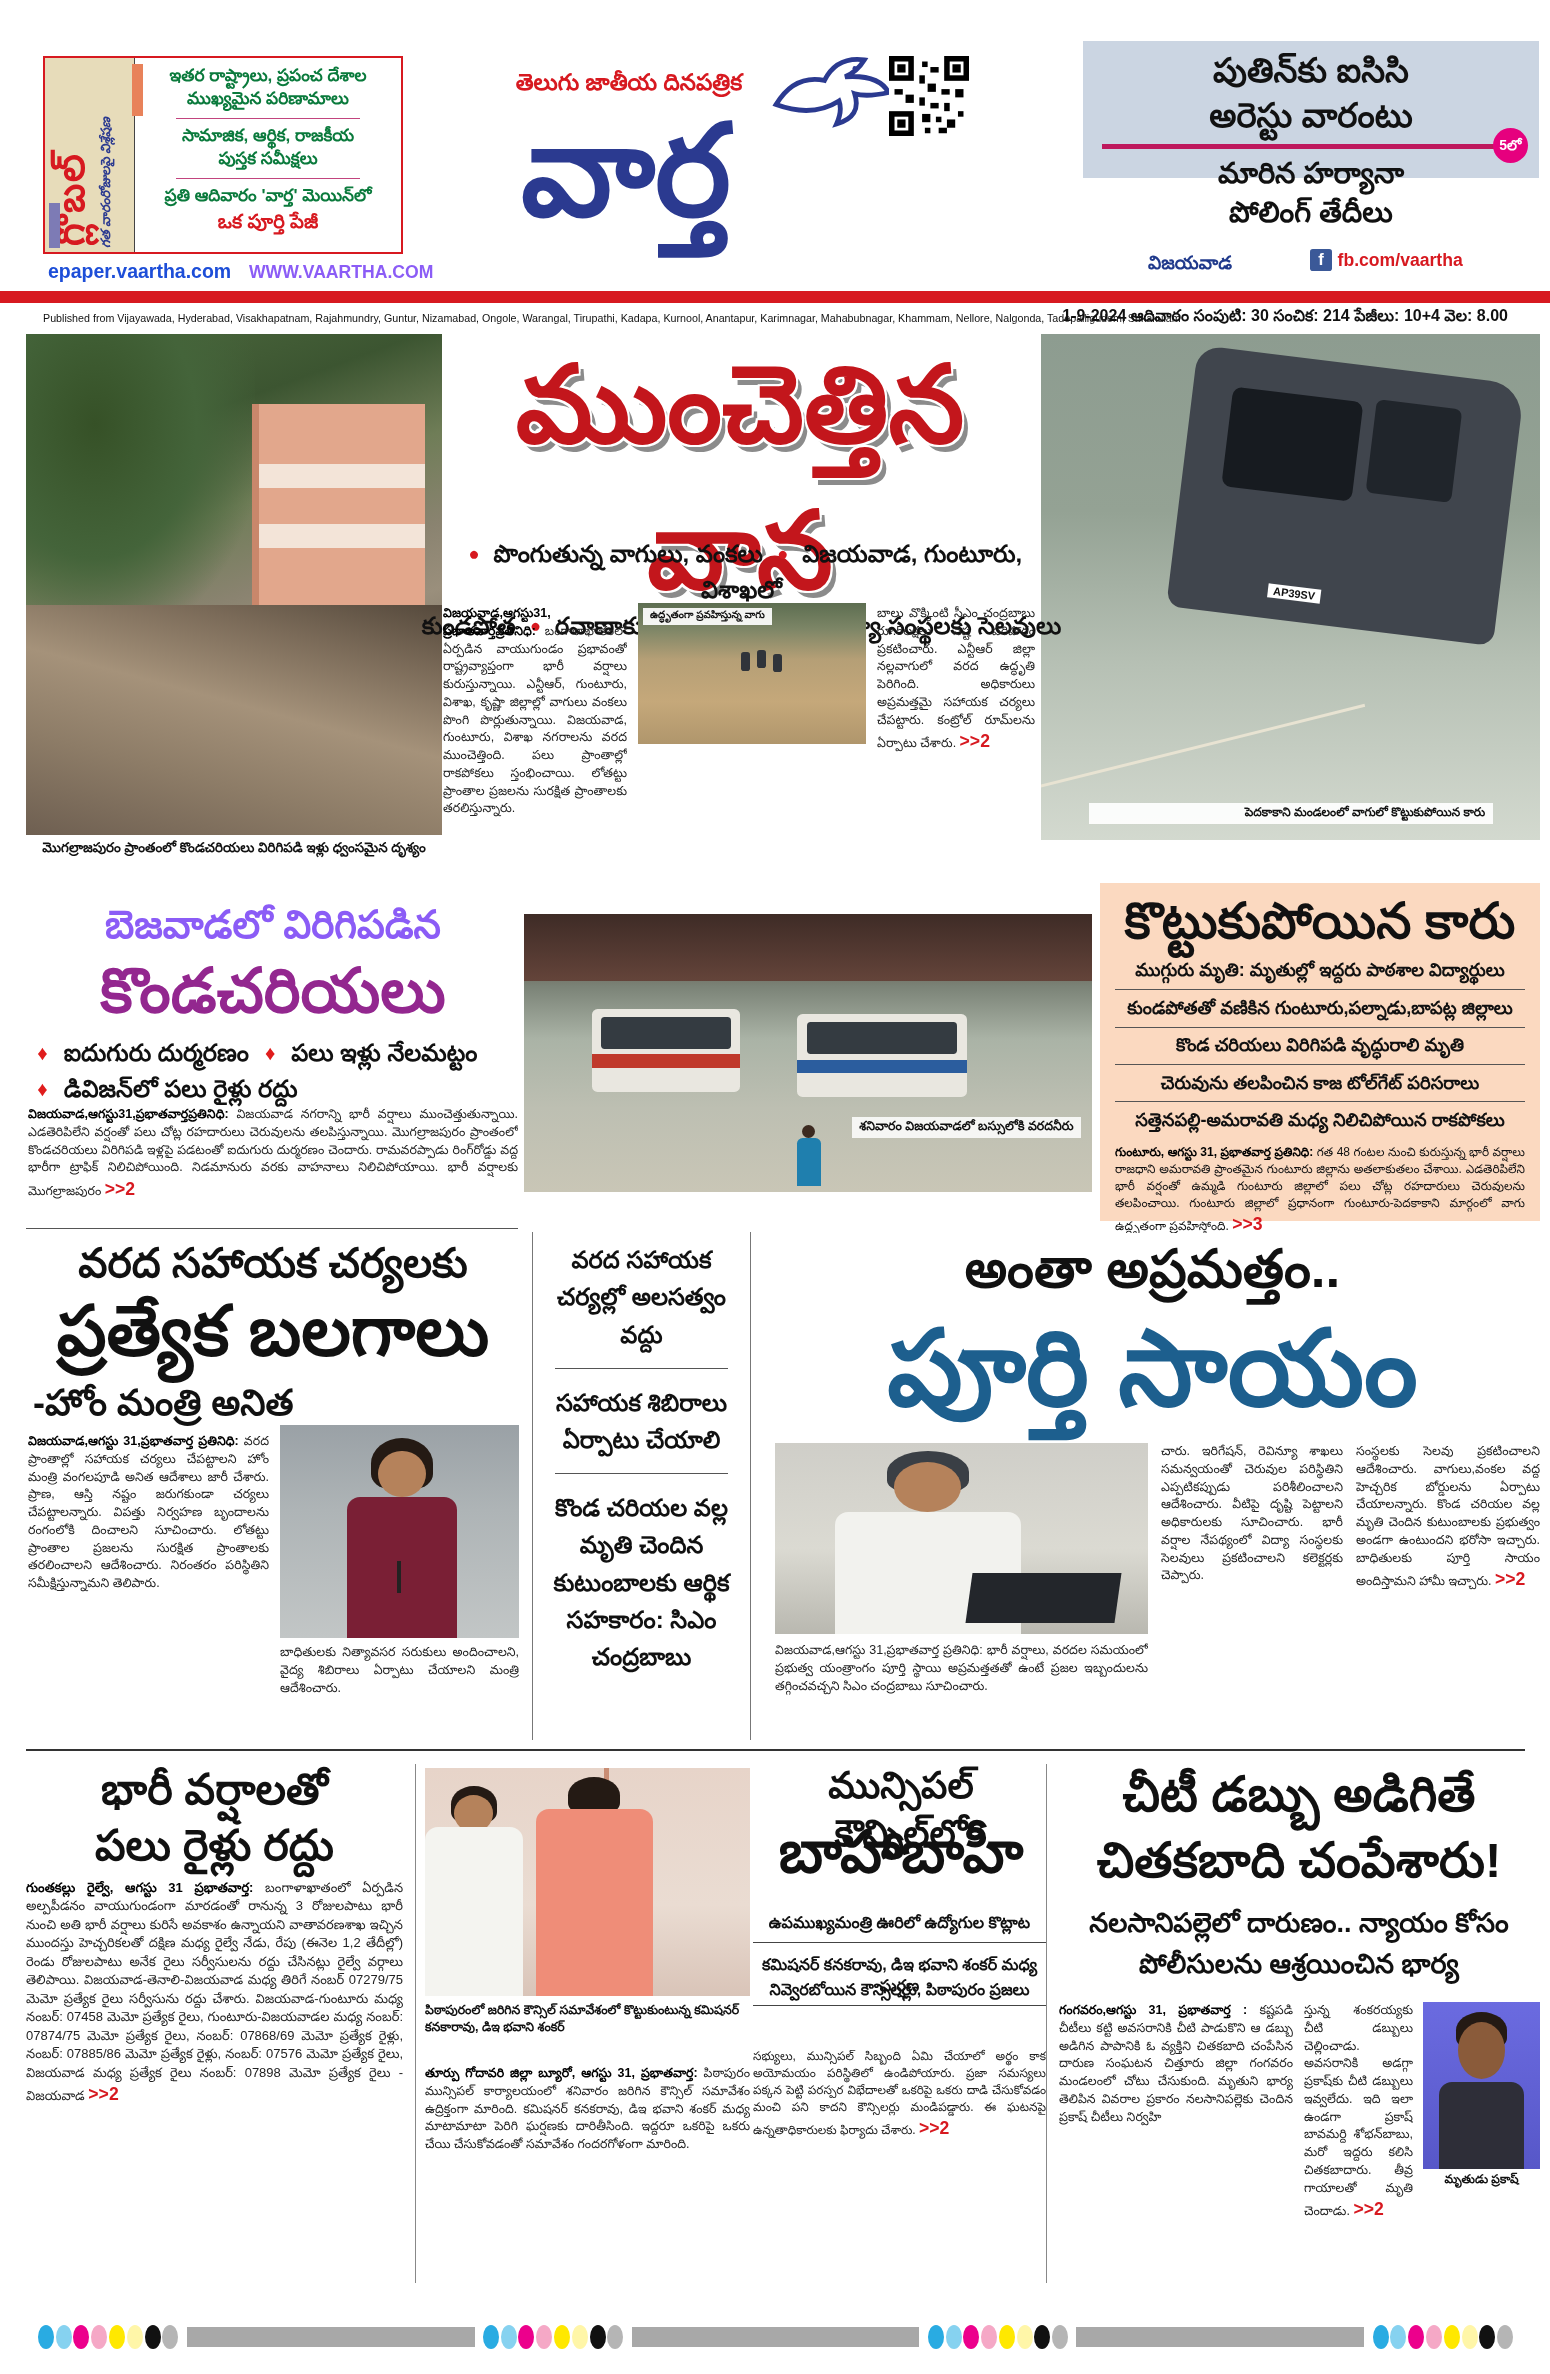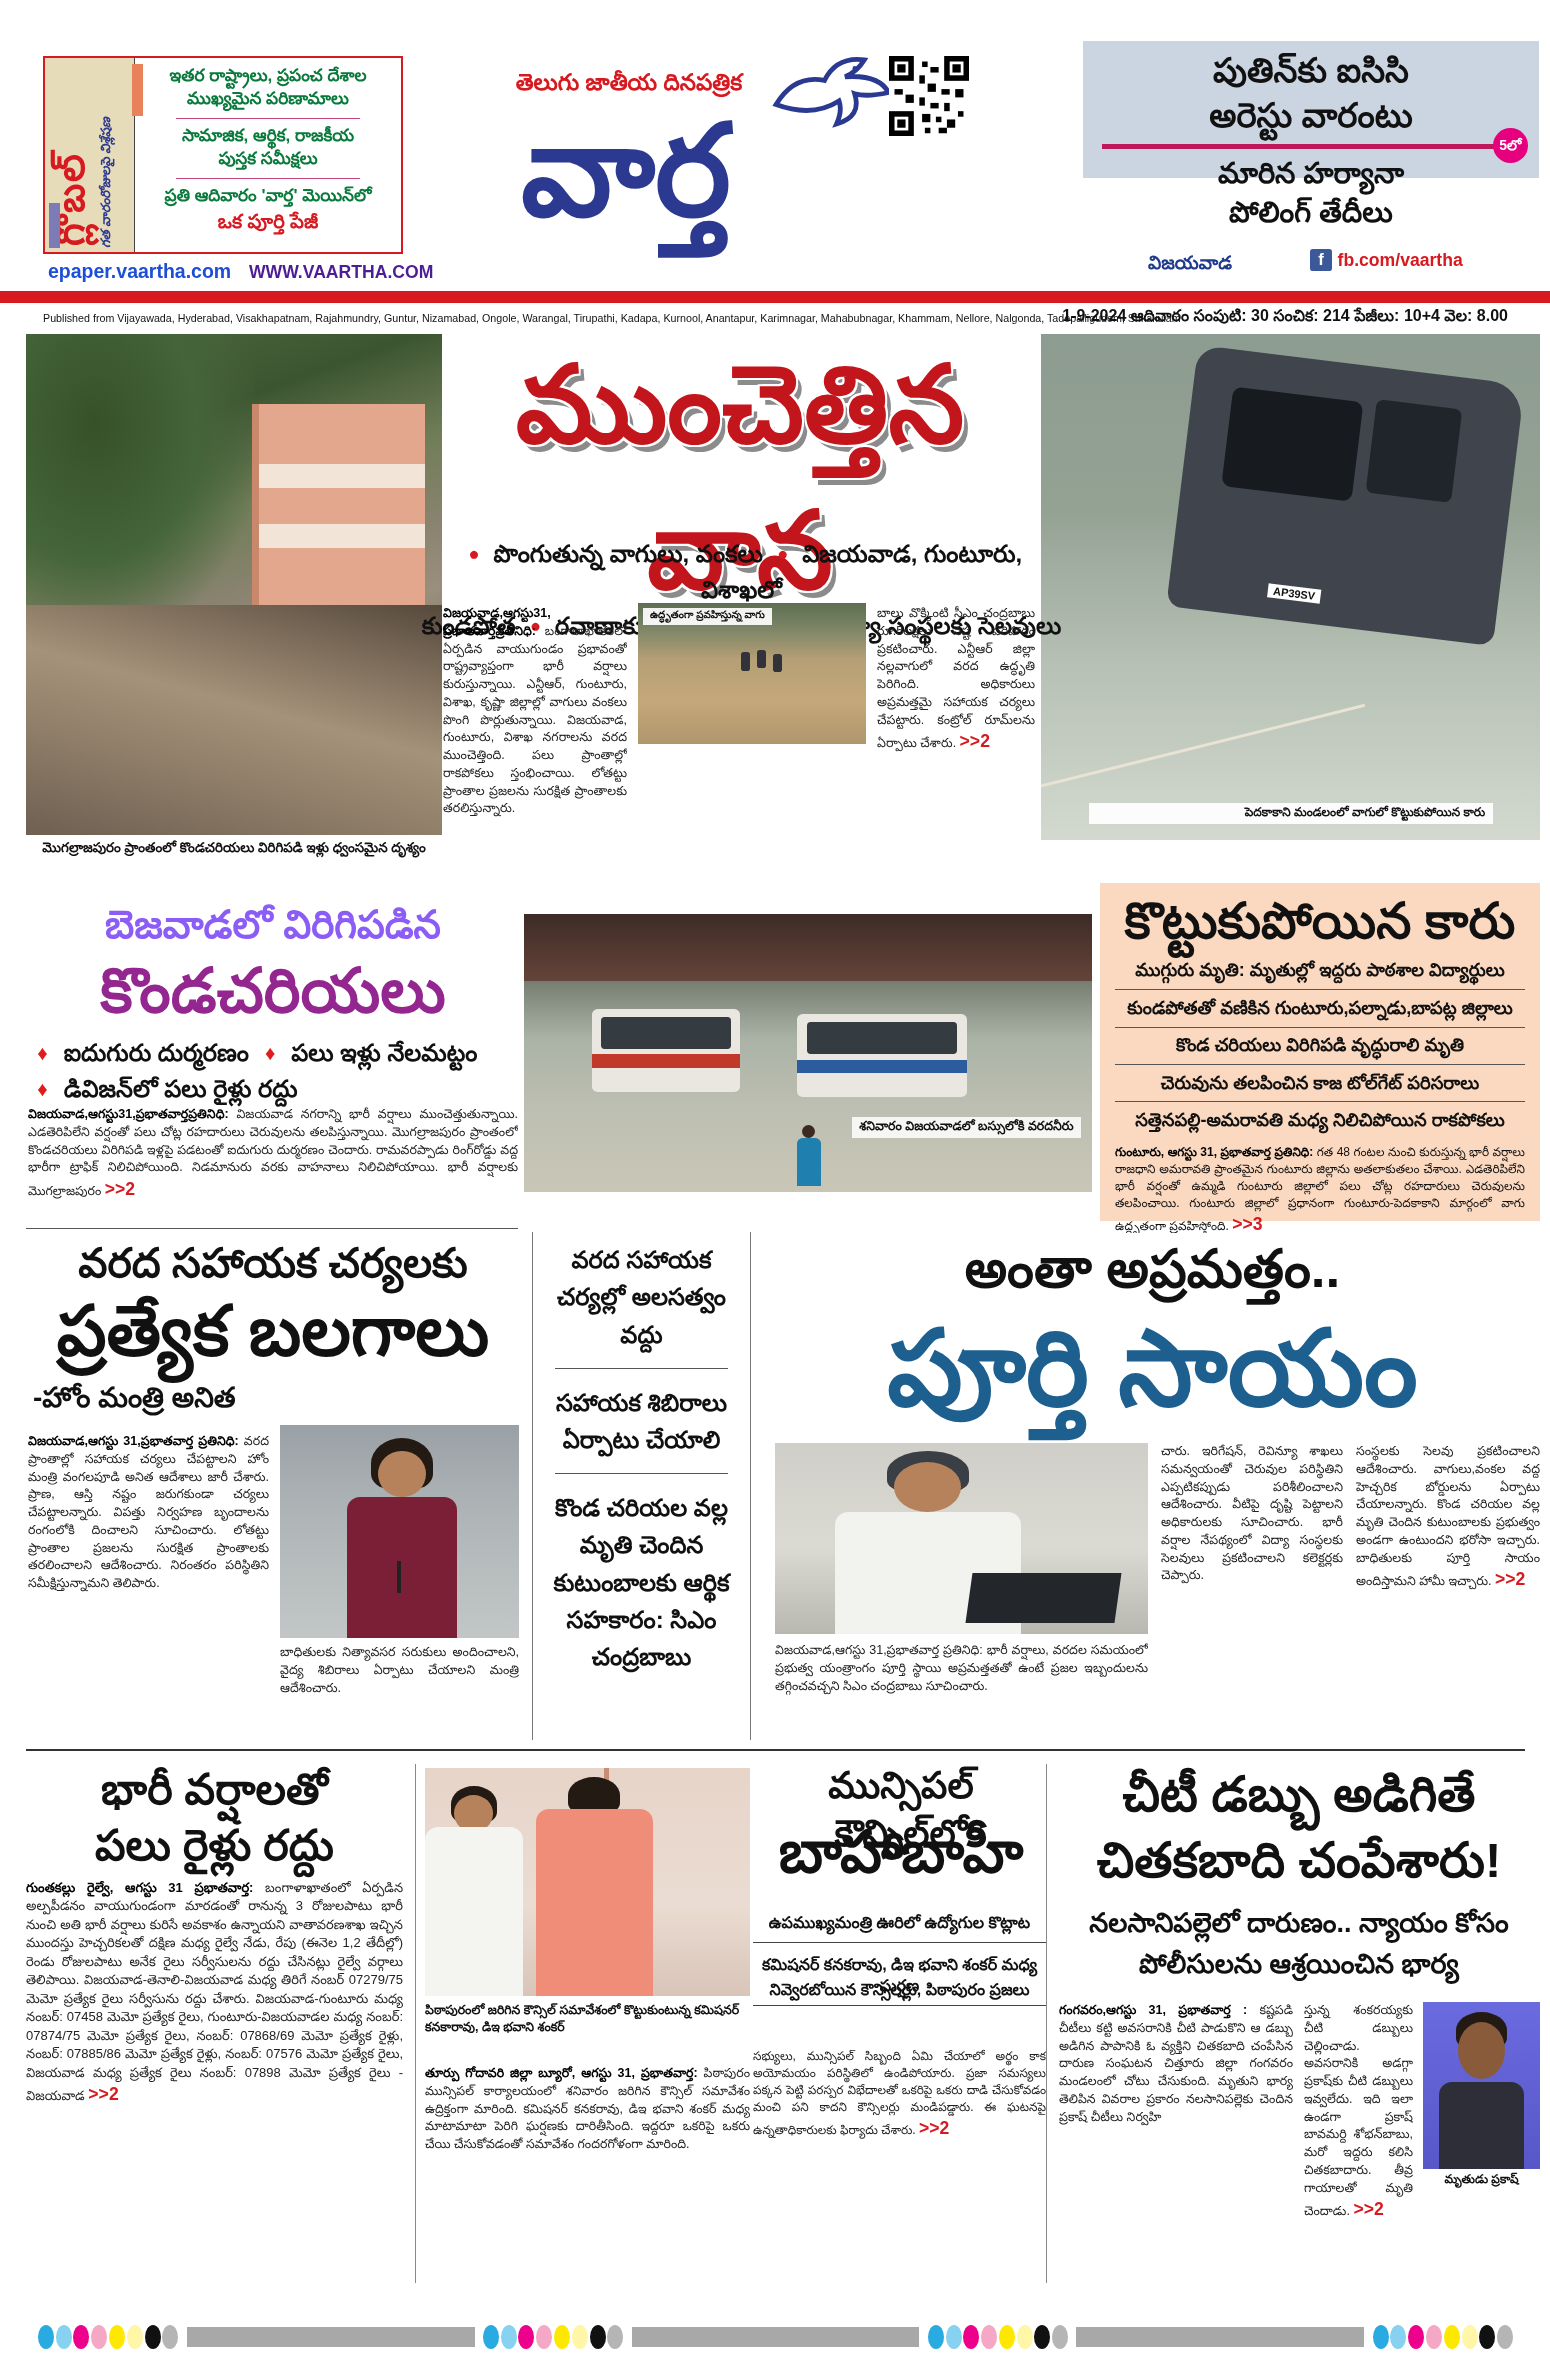--- a/index.html
+++ b/index.html
@@ -34,21 +34,21 @@
   .tb1{font-size:34px;font-weight:900;color:#111;line-height:1.3;}
   .tb-rule{position:relative;height:4.6px;background:#be185d;margin:7.4px 18.6px 5.6px 18.6px;}
   .tb-badge{position:absolute;right:-7.4px;top:-16px;width:35px;height:35px;border-radius:50%;background:#e6007e;color:#fff;
             font-size:14px;font-weight:800;line-height:35px;text-align:center;}
   .tb2{font-size:29px;font-weight:800;color:#111;line-height:1.35;}
   .edition{left:1148px;top:252px;font-size:18.6px;color:#203a8c;font-weight:700;}
   .fbrow{left:1310px;top:249px;display:flex;align-items:center;gap:5.6px;}
   .fbicon{width:22px;height:22px;background:#3b5998;color:#fff;font-weight:900;font-size:16.7px;text-align:center;line-height:22px;border-radius:2.8px;}
   .fbtext{color:#d71920;font-weight:800;font-size:17.6px;}
   .epaper{left:48px;top:260px;font-size:19.5px;color:#1d4ed8;font-weight:800;}
-  .site{left:249px;top:262px;font-size:17.6px;color:#4c1d95;font-weight:800;}
+  .site{left:249px;top:262px;font-size:17.6px;color:#8b5cf6;font-weight:800;}
   .redbar{left:0;top:291px;width:1551px;height:12px;background:#d71920;}
   .publine{left:43px;top:312px;font-size:10.7px;color:#111;}
   .issueline{right:43px;top:307px;font-size:16px;font-weight:800;color:#111;}
 
   
   .photo{position:absolute;overflow:hidden;background:#9aa;}
   .pcap{position:absolute;background:rgba(255,255,255,.92);padding:1.9px 7.4px;font-size:12px;font-weight:700;color:#111;}
 
   .photoL{left:26px;top:334px;width:416px;height:501px;
      background:linear-gradient(160deg,#4e6b3f 0%,#3c5531 22%,#6f7d57 38%,#8a8370 52%,#9a8f7c 62%,#7e7466 75%,#6b635a 100%);}
@@ -96,21 +96,21 @@
   .peach{left:1100px;top:883px;width:440px;height:338px;background:#fbd9c0;padding:7.4px 15px;box-sizing:border-box;}
   .pc-head{font-size:50px;font-weight:900;text-align:center;color:#111;line-height:1.25;}
   .pc-sub{font-size:18px;font-weight:800;text-align:center;padding:6.5px 0;border-bottom:1.9px solid #555;line-height:1.3;}
   .pc-sub.last{border-bottom:none;}
   .pc-body{font-size:12px;line-height:1.4;text-align:justify;margin-top:5.6px;height:89px;overflow:hidden;}
 
   
   .hrA{left:26px;top:1228px;width:492px;border-top:1.9px solid #555;}
   .rf-kicker{left:28px;top:1237px;width:490px;text-align:center;font-size:41px;font-weight:800;line-height:1.3;}
   .rf-head{left:28px;top:1289px;width:490px;text-align:center;font-size:70px;font-weight:900;line-height:1.2;}
-  .rf-byline{left:33px;top:1382px;font-size:28px;font-weight:800;text-align:center;}
+  .rf-byline{left:33px;top:1382px;font-size:36px;font-weight:800;text-align:center;}
   .rf-c1{left:28px;top:1433px;width:241px;height:295px;}
   .rf-photo{left:280px;top:1425px;width:239px;height:213px;background:linear-gradient(180deg,#9aa1a6 0%,#aeb4b6 40%,#c2c6c6 100%);}
   .head-c{position:absolute;border-radius:50%;background:#b5825b;}
   .hair{position:absolute;border-radius:50% 50% 30% 30%;background:#241a14;}
   .torso{position:absolute;border-radius:13px 13px 0 0;}
   .mic{position:absolute;width:3.7px;height:32px;background:#222;}
   .rf-c2{left:280px;top:1644px;width:239px;height:85px;}
   .mini{left:532px;top:1232px;width:219px;height:508px;border-left:1.9px solid #777;border-right:1.9px solid #777;
         padding:9.3px 13px;box-sizing:border-box;text-align:center;}
   .mini-item{font-size:24px;font-weight:800;line-height:1.55;}

